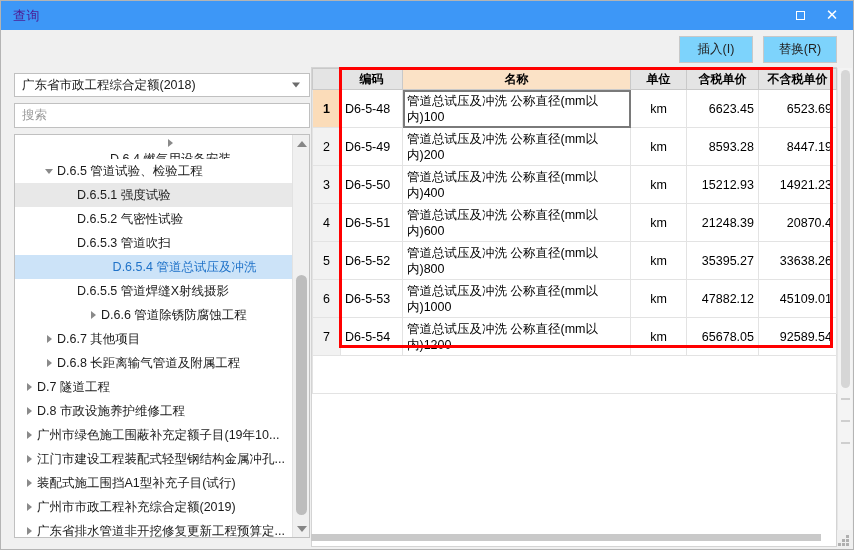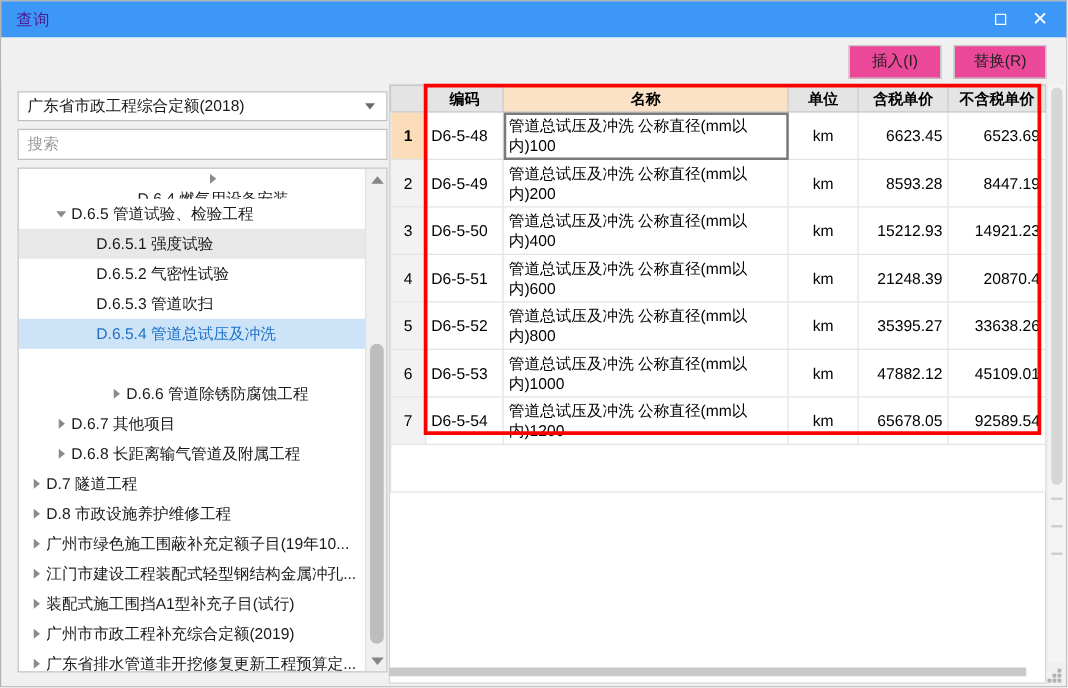--- a/index.html
+++ b/index.html
@@ -48,21 +48,21 @@
   .tab {
     min-width: 78px; height: 28px; padding: 0 14px;
     background: #c6c6c6; color: #3b3b3b;
     display: flex; align-items: center; justify-content: center;
     font-size: 13px; cursor: default;
   }
   .tab.active { background: #3d97f7; color: #ffffff; }
 
   .hdr-actions { position: absolute; right: 16px; top: 6px; display: flex; gap: 10px; }
   .hdr-btn {
-    width: 74px; height: 27px; background: #ec4899; border: 1px solid #c8c8c8;
+    width: 74px; height: 27px; background: #7dd3fc; border: 1px solid #c8c8c8;
     display: flex; align-items: center; justify-content: center;
     font-size: 12.5px; color: #222; cursor: default;
   }
 
   
   .leftpanel {
     position: absolute; left: 13px; top: 72px; width: 296px; height: 470px;
   }
   .combo {
     position: relative; width: 296px; height: 24px;
@@ -246,26 +246,27 @@
             <span class="tlabel">D.6.5.1 强度试验</span>
           </div>
           <div class="tnode" style="padding-left: 46px;">
             <span class="tw"></span>
             <span class="tlabel">D.6.5.2 气密性试验</span>
           </div>
           <div class="tnode" style="padding-left: 46px;">
             <span class="tw"></span>
             <span class="tlabel">D.6.5.3 管道吹扫</span>
           </div>
-          <div class="tnode sel" style="padding-left: 46px;">
+          <div class="tnode sel" style="padding-left: 46px; justify-content: center;">
             <span class="tw"></span>
             <span class="tlabel">D.6.5.4 管道总试压及冲洗</span>
           </div>
           <div class="tnode" style="padding-left: 46px;">
             <span class="tw"></span>
+            <span class="tlabel">D.6.5.5 管道焊缝X射线摄影</span>
           </div>
           <div class="tnode" style="padding-left: 26px; margin-left: 44px;">
             <span class="tw">
               <span class="arrow-c"></span>
             </span>
             <span class="tlabel">D.6.6 管道除锈防腐蚀工程</span>
           </div>
           <div class="tnode" style="padding-left: 26px;">
             <span class="tw">
               <span class="arrow-c"></span>

